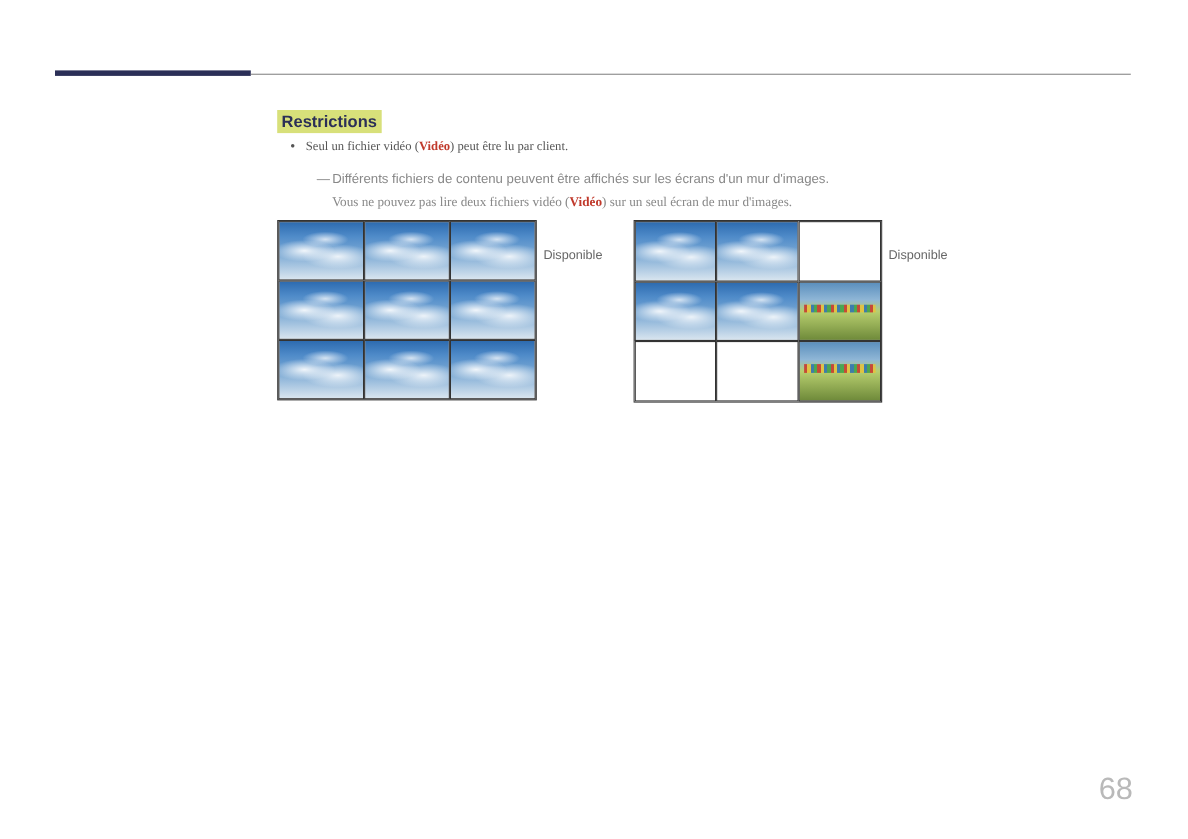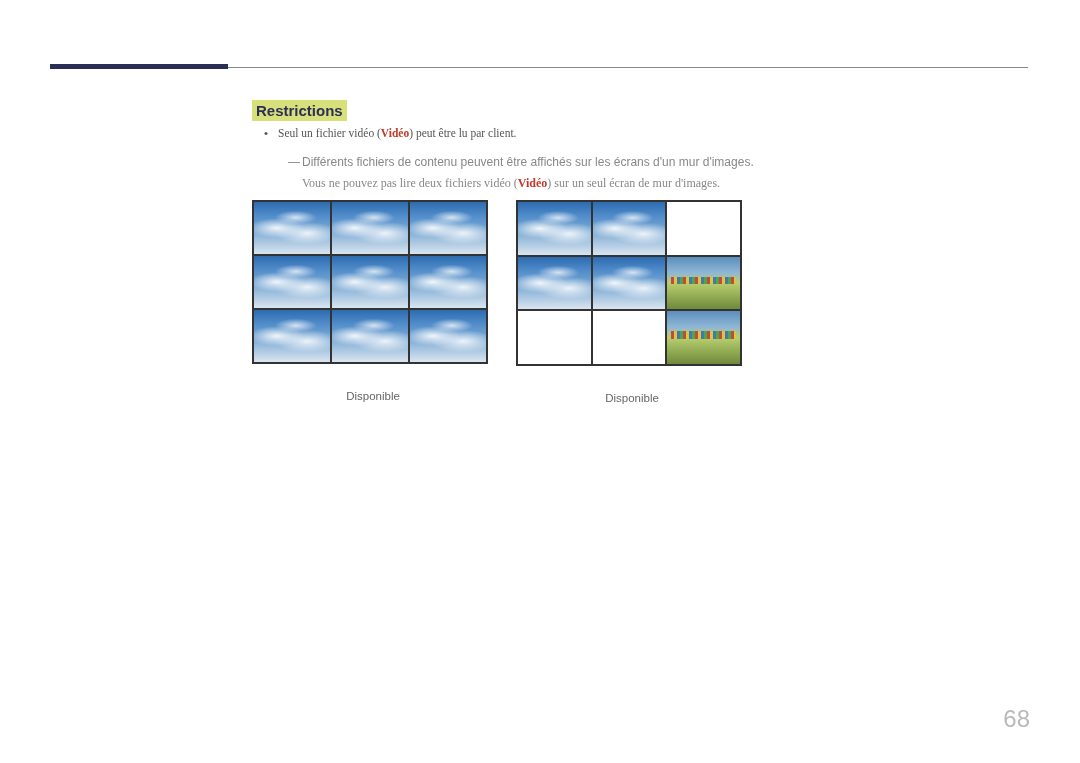--- a/index.html
+++ b/index.html
@@ -73,22 +73,21 @@
   .figures {
     position: absolute;
     top: 200px;
     left: 252px;
     width: 780px;
     display: flex;
     gap: 28px;
   }
   .fig-col {
     display: flex;
-    flex-direction: column;
-    align-items: center;
+    flex-direction: row;
   }
   .grid {
     display: grid;
     grid-template-columns: repeat(3, 1fr);
     grid-template-rows: repeat(3, 1fr);
     border: 1px solid #333;
   }
   .grid-a { width: 236px; height: 164px; }
   .grid-b { width: 226px; height: 166px; }
   .grid-c { width: 234px; height: 166px; }
@@ -162,21 +161,21 @@
   .caption {
     font-size: 11.5px;
     color: #666;
     margin-top: 26px;
     margin-left: 6px;
   }
   .page-num {
     position: absolute;
     right: 50px;
     bottom: 30px;
-    font-size: 24px;
+    font-size: 28px;
     color: #b9b9b9;
     font-weight: 300;
   }
 </style>
 </head>
 <body>
 
 <div class="top-bar"></div>
 <div class="hr-line"></div>
 

